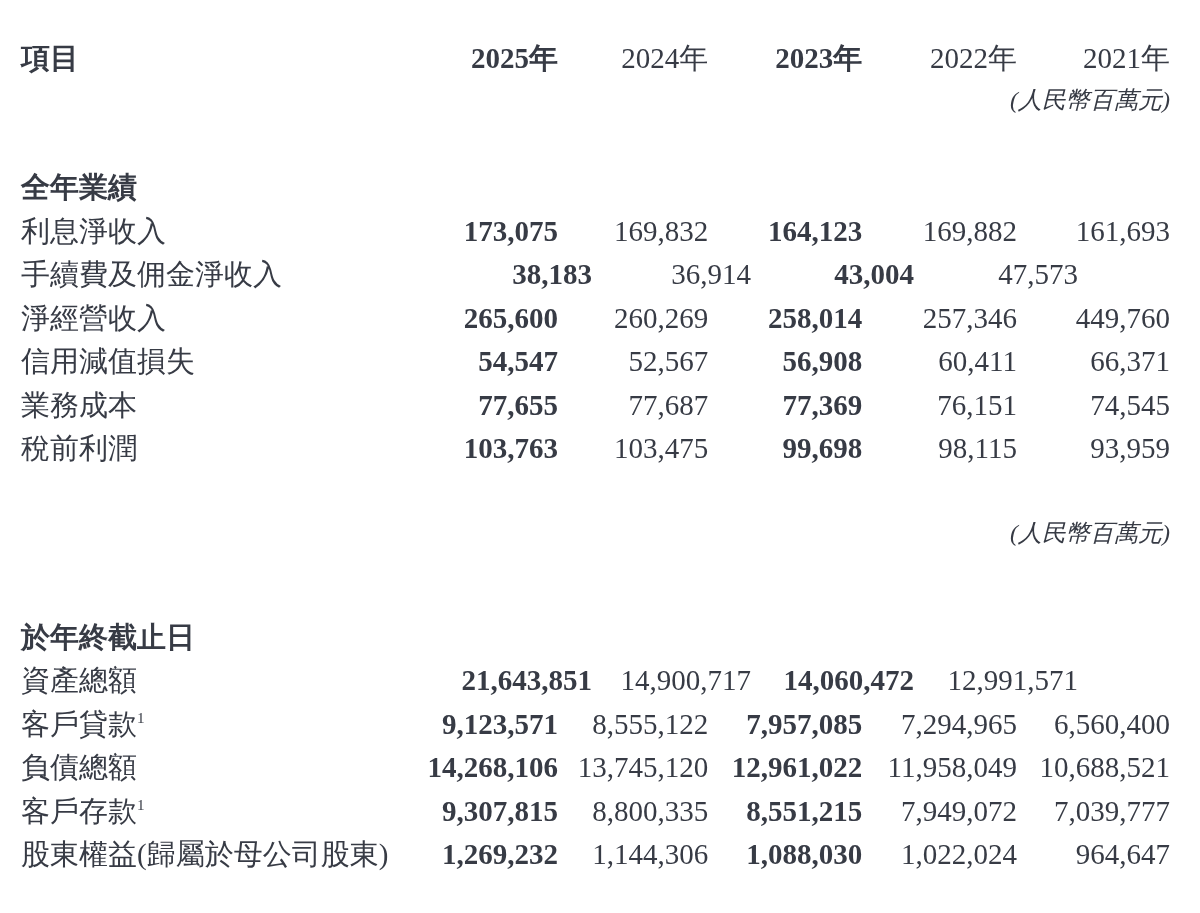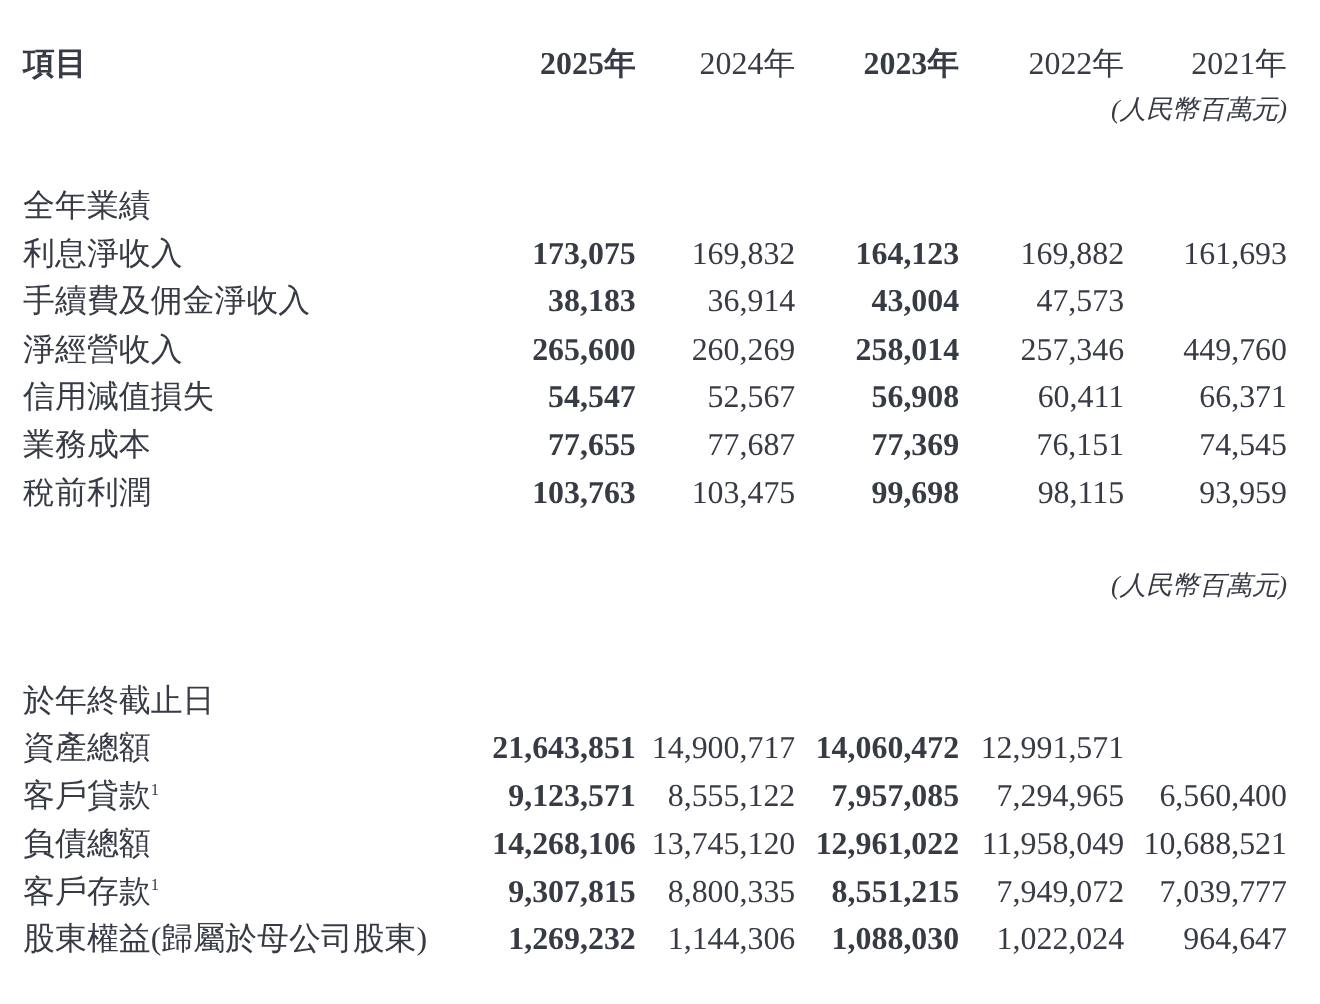--- a/index.html
+++ b/index.html
@@ -21,20 +21,21 @@
   }
   .content {
     width: 1149px;
   }
   .trow {
     display: flex;
     align-items: center;
     line-height: 43.5px;
     height: 43.5px;
     white-space: nowrap;
+    gap: 14px;
   }
   .trow .cell.label {
     width: 417px;
     text-align: left;
   }
   .trow .cell.num {
     text-align: right;
   }
   .trow .cell:nth-child(2) { width: 140px; }
   .trow .cell:nth-child(3) { width: 145px; }
@@ -47,21 +48,21 @@
     text-align: right;
     font-style: italic;
     font-size: 24px;
     line-height: 40px;
     height: 40px;
   }
   .unit-note.mid { margin-top: 42px; }
   .section-1 { margin-top: 46px; }
   .section-2 { margin-top: 63px; }
   .section-title {
-    font-weight: 400;
+    font-weight: 700;
     line-height: 43.5px;
     height: 43.5px;
   }
   sup {
     font-size: 0.52em;
     vertical-align: super;
     line-height: 0;
   }
 </style>
 </head>

